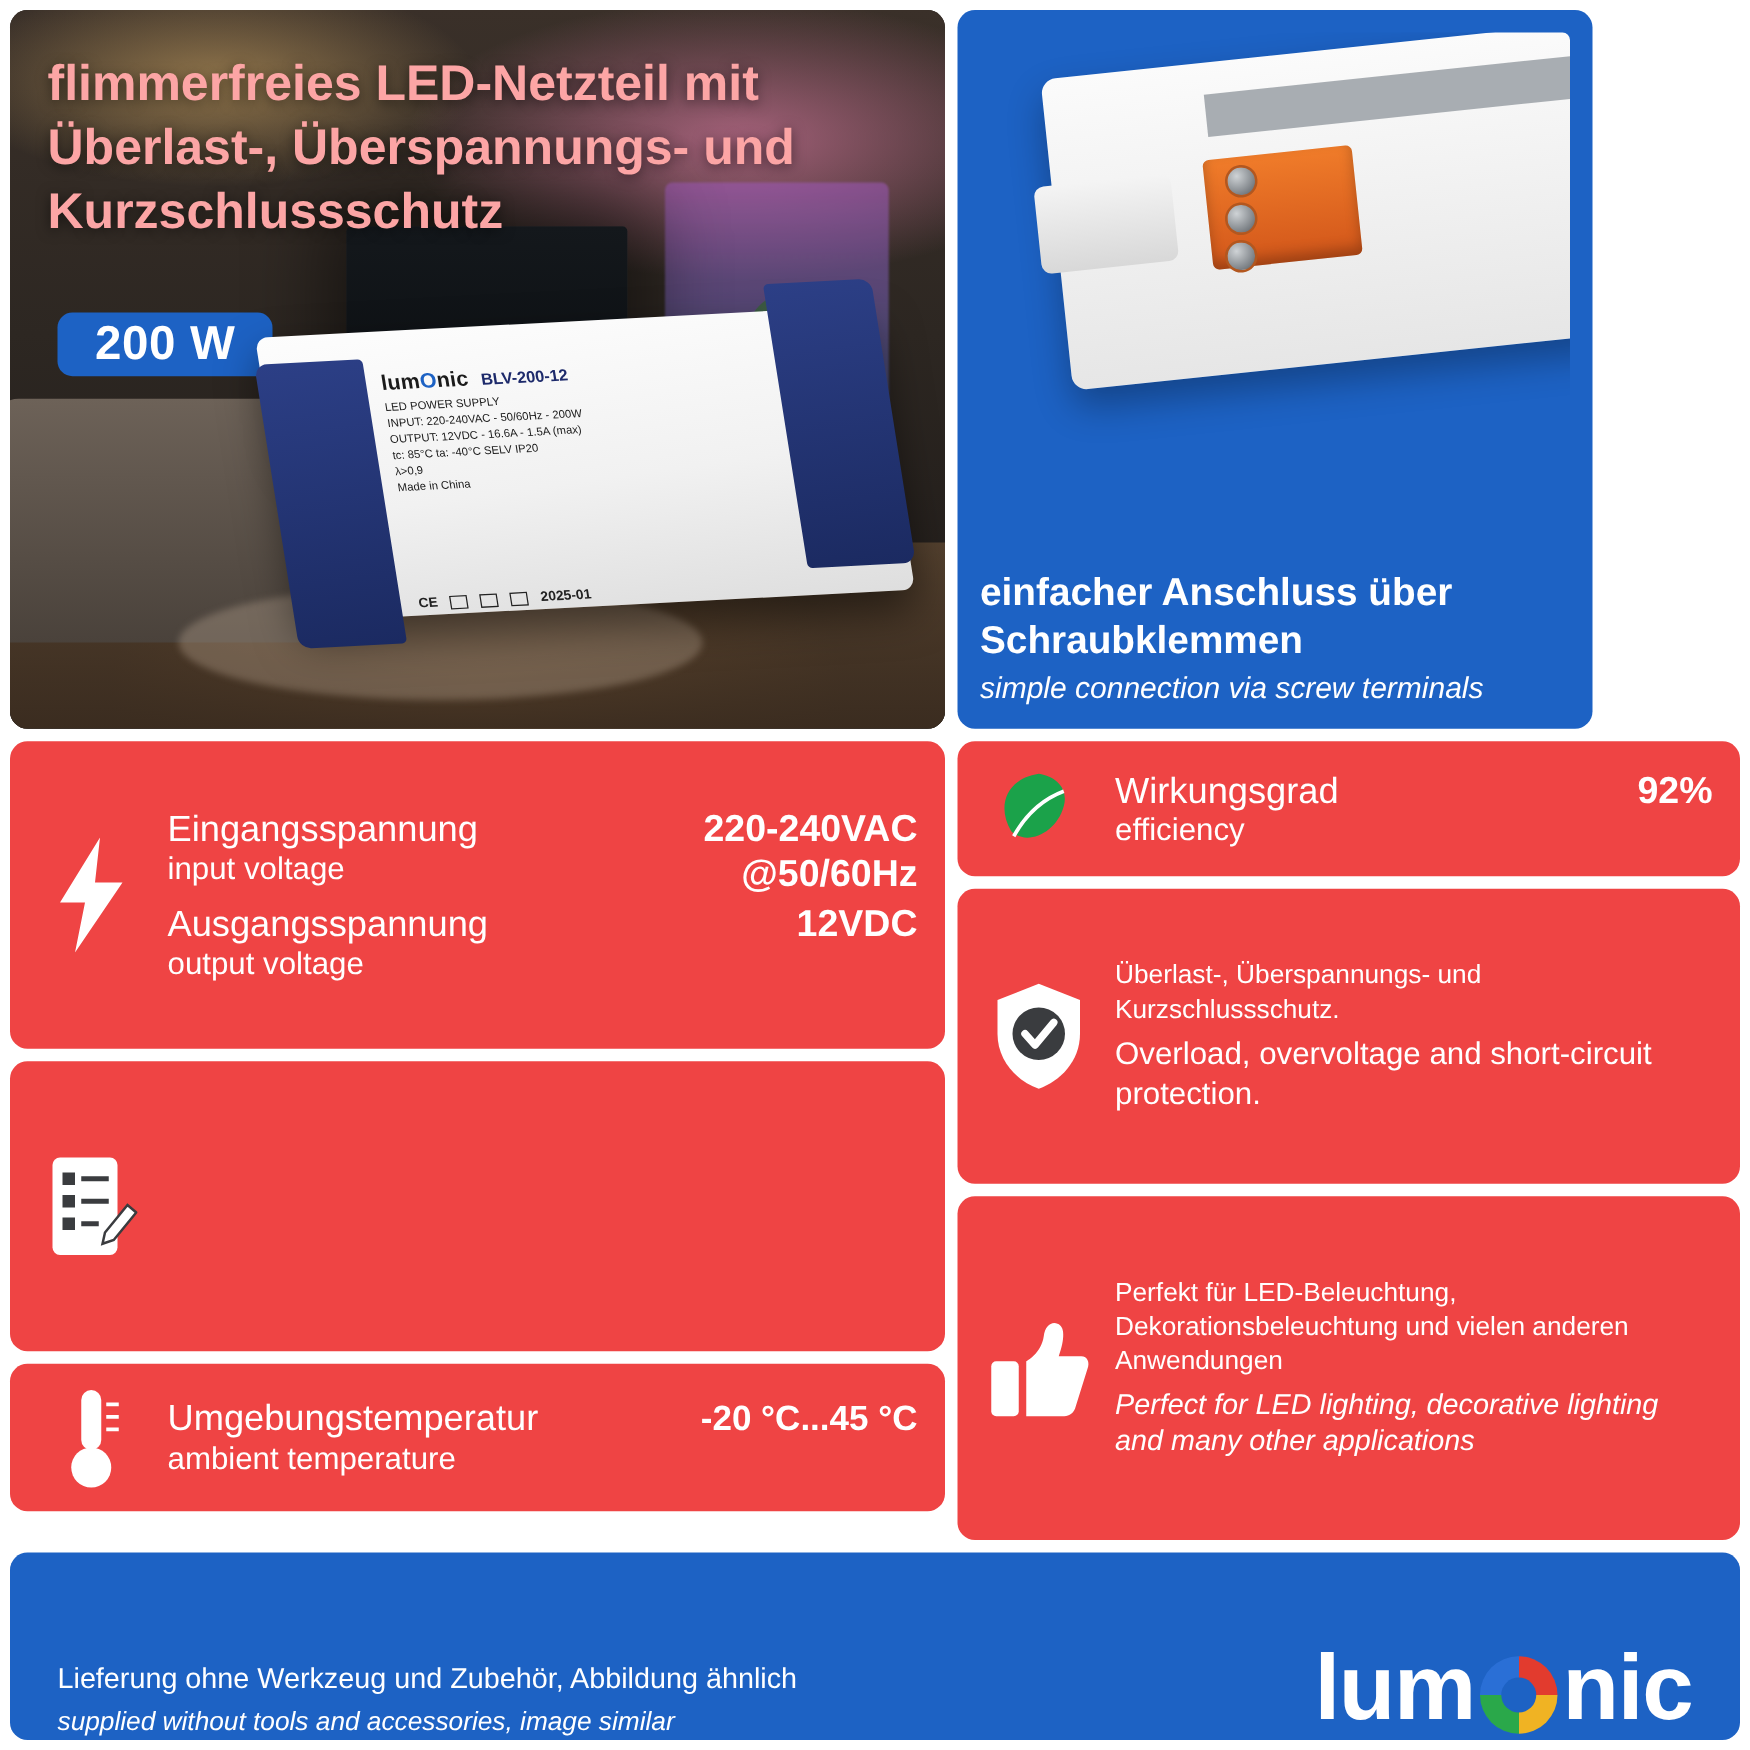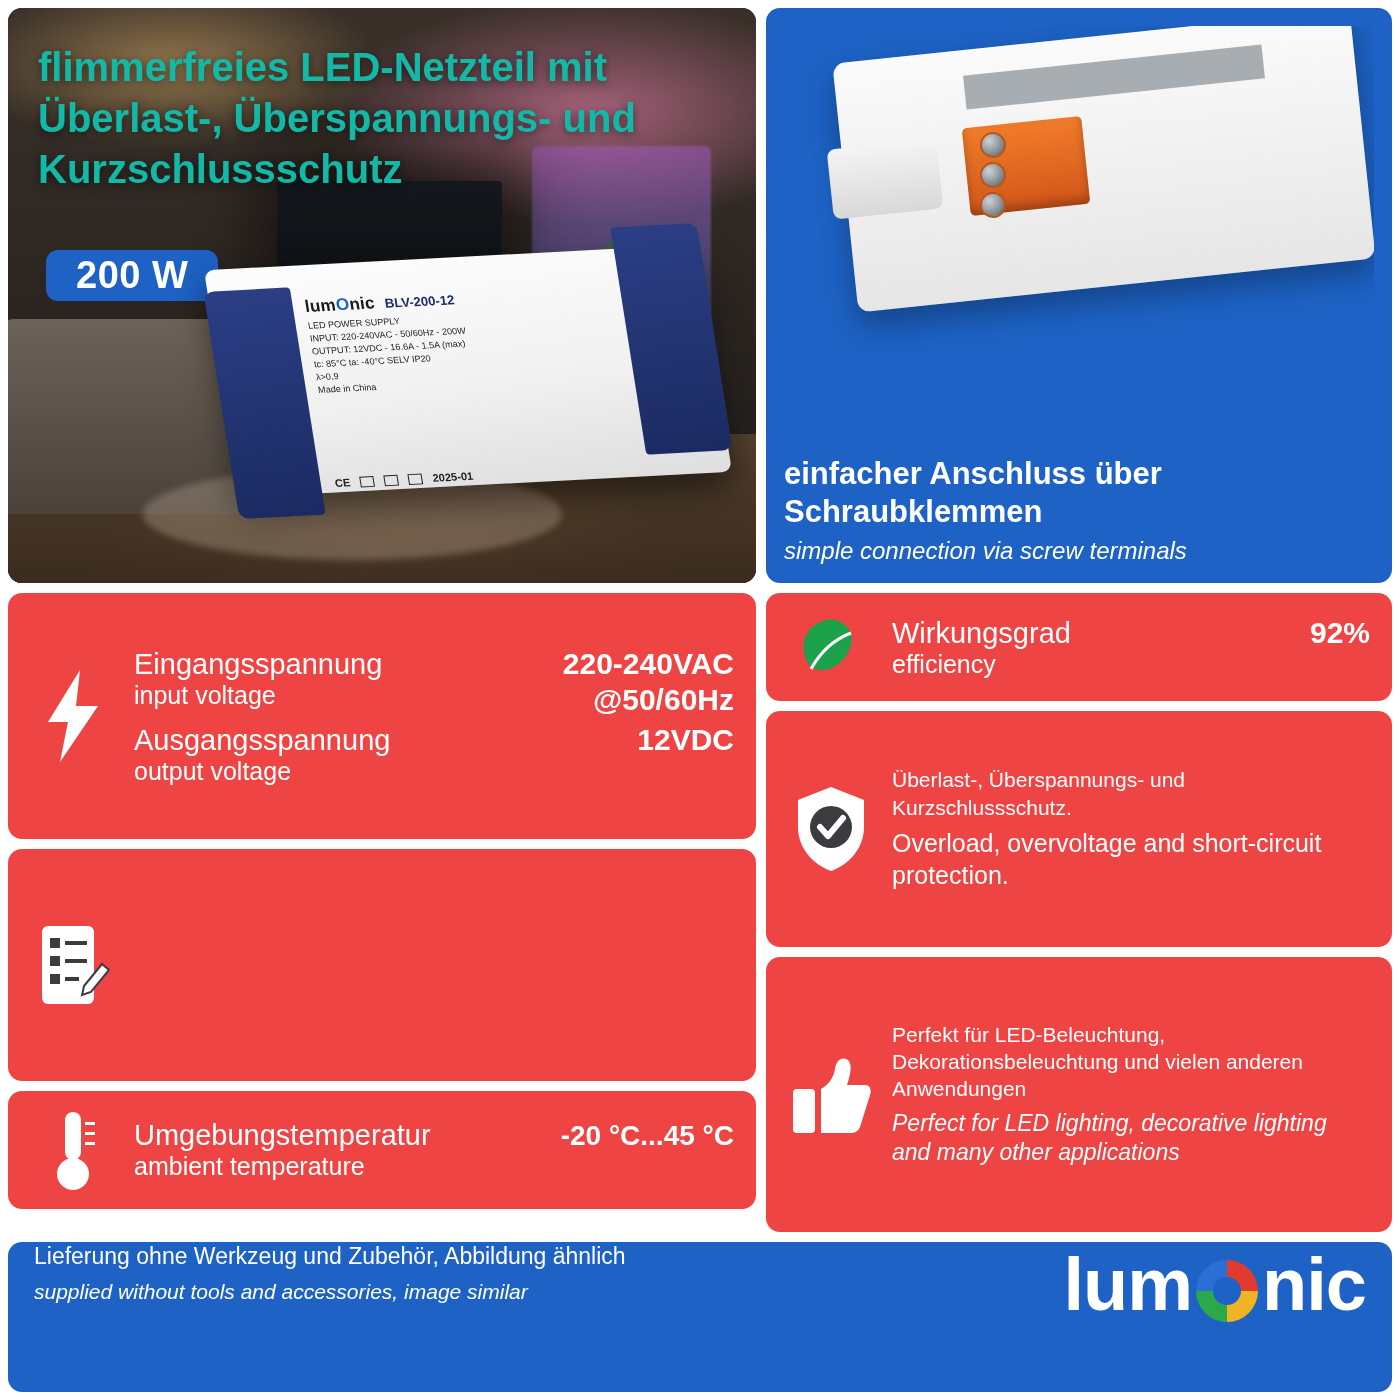--- a/index.html
+++ b/index.html
@@ -70,21 +70,21 @@
   .hero-bg .rug {
     position: absolute; left: 18%; bottom: 4%;
     width: 56%; height: 16%;
     background: rgba(190,170,150,.35);
     border-radius: 50%;
     filter: blur(3px);
   }
   .hero-title {
     position: relative;
     padding: 34px 30px 0 30px;
-    color: #14b8a6;
+    color: #fca5a5;
     font-size: 40px;
     line-height: 1.28;
     font-weight: 700;
     text-shadow: 0 2px 10px rgba(0,0,0,.55);
   }
   .badge-power {
     position: absolute;
     left: 38px; top: 242px;
     background: #1d62c4;
     color: #fff;
@@ -131,21 +131,21 @@
   .psu-marks {
     position: absolute; left: 96px; bottom: 12px;
     transform: skewY(6deg);
     display: flex; gap: 10px; align-items: center;
     font-size: 11px; font-weight: 700; color: #222;
   }
   .mark-box { width: 14px; height: 11px; border: 1.4px solid #222; }
 
   
   .conn {
-    width: 626px; height: 100%;
+    width: 508px; height: 100%;
     background: #1d62c4;
     border-radius: 14px;
     position: relative;
     overflow: hidden;
     color: #fff;
     padding: 18px;
     display: flex;
     flex-direction: column;
     justify-content: space-between;
   }
@@ -259,23 +259,23 @@
 
   
   .ico { display: block; }
 
   
   .footer {
     height: 150px;
     background: #1d62c4;
     border-radius: 14px;
     display: flex;
-    align-items: flex-start;
+    align-items: flex-end;
     justify-content: space-between;
-    padding: 0 26px;
+    padding: 0 38px;
     color: #fff;
   }
   .foot-de { font-size: 23px; line-height: 1.28; }
   .foot-en { font-size: 21px; font-style: italic; line-height: 1.28; margin-top: 8px; }
   .logo {
     font-size: 74px;
     font-weight: 700;
     letter-spacing: -1px;
     display: flex;
     align-items: center;

